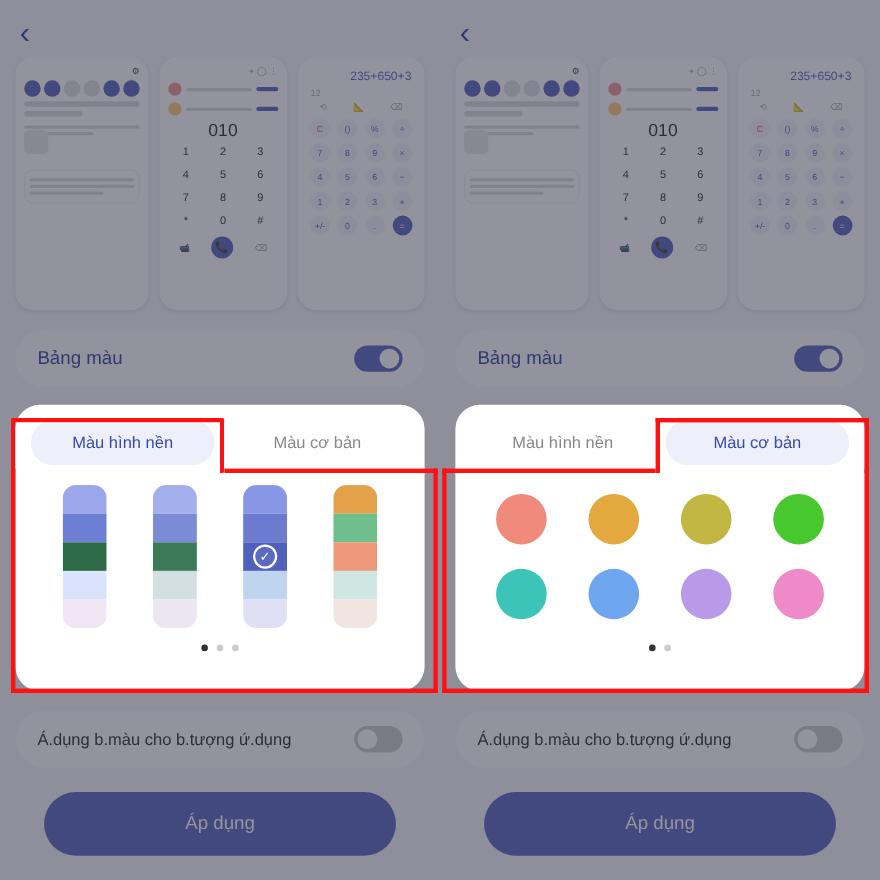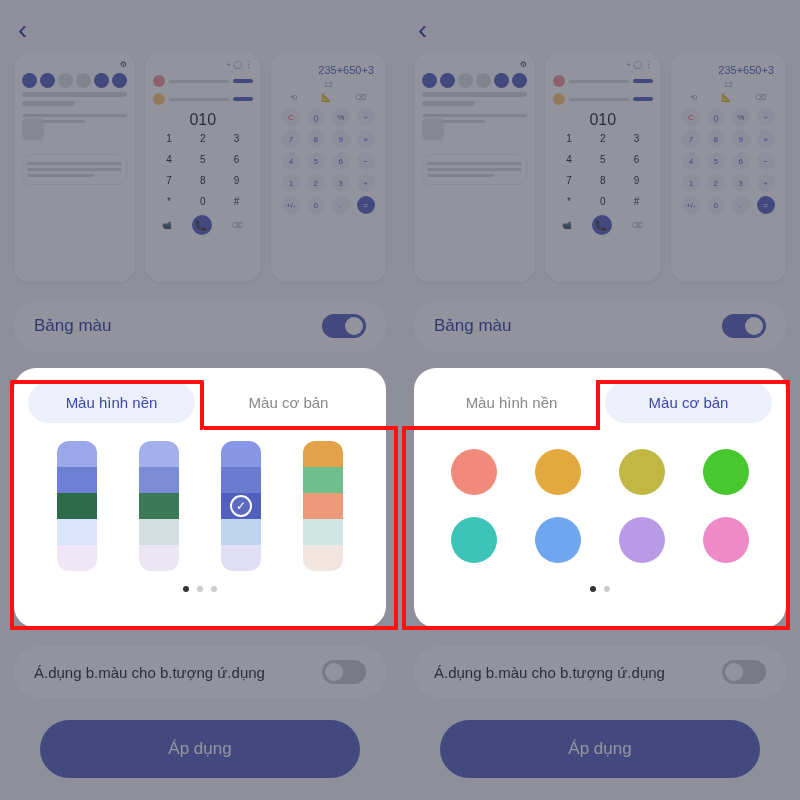--- a/index.html
+++ b/index.html
@@ -28,21 +28,21 @@
 .p2 .av.b{background:#ffcc80}
 .p2 .abar{height:3px;background:#ddd;flex:1;border-radius:2px}
 .p2 .abar.blue{background:#5c6bc0;height:4px}
 .p2 .num{text-align:center;font-size:16px;color:#333;margin:0 0}
 .p2 .keypad{display:grid;grid-template-columns:repeat(3,1fr);gap:2px;text-align:center}
 .p2 .kk{padding:4px 0;color:#333;font-size:10px}
 .p2 .kb{display:flex;justify-content:space-around;align-items:center;margin-top:4px}
 .p2 .call{width:20px;height:20px;border-radius:50%;background:#5c6bc0;color:#fff;display:flex;align-items:center;justify-content:center;font-size:10px}
 
 .p3 .expr{color:#5c6bc0;font-size:11px;text-align:right;padding:4px}
-.p3 .sm{text-align:center;color:#aaa;font-size:8px;padding:0 4px}
+.p3 .sm{text-align:left;color:#aaa;font-size:8px;padding:0 4px}
 .p3 .crow{display:flex;justify-content:space-around;margin:4px 0;color:#aaa;font-size:8px}
 .p3 .cgrid{display:grid;grid-template-columns:repeat(4,1fr);gap:4px;padding:2px}
 .p3 .cb{width:18px;height:18px;border-radius:50%;display:flex;align-items:center;justify-content:center;font-size:8px;background:#f2f3fb;color:#5c6bc0;margin:0 auto}
 .p3 .cb.red{color:#ef5350}
 .p3 .cb.ind{background:#5c6bc0;color:#fff}
 
 
 .row-pill{position:absolute;left:14px;right:14px;background:#fff;border-radius:26px;height:52px;display:flex;align-items:center;padding:0 20px;justify-content:space-between}
 .row-pill.r-palette{top:300px}
 .pal-label{color:#3949ab;font-size:17px;font-weight:500}

